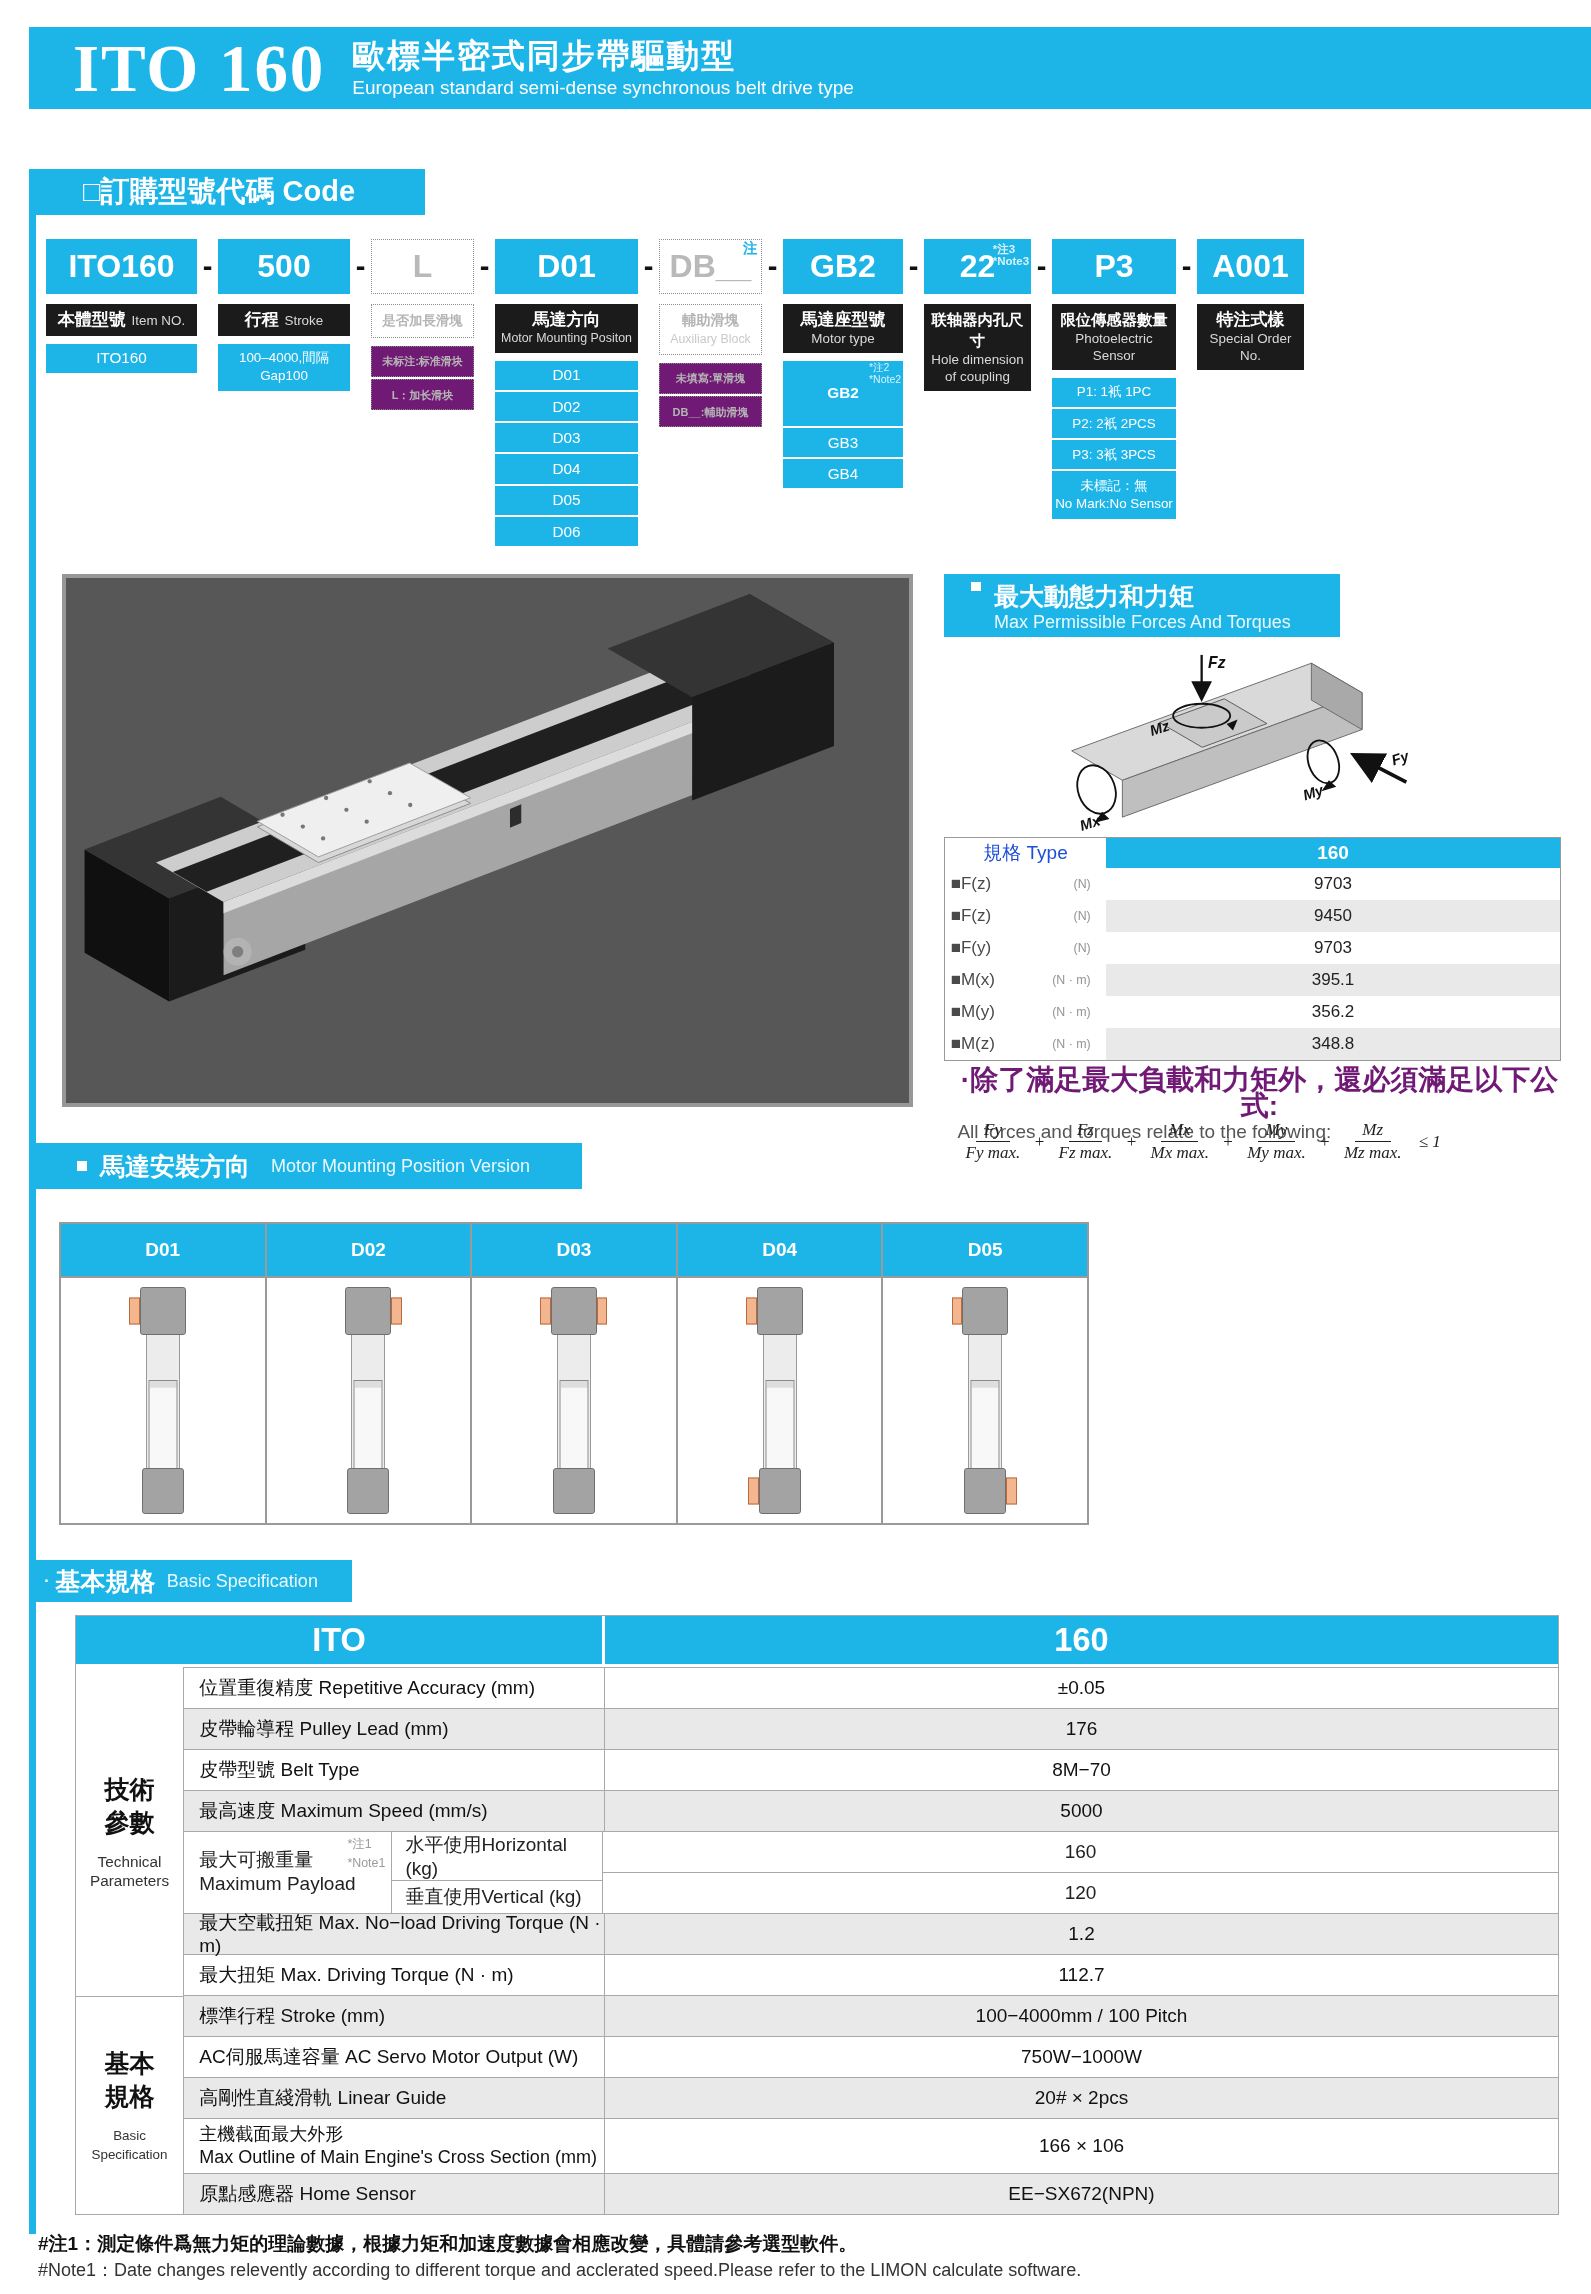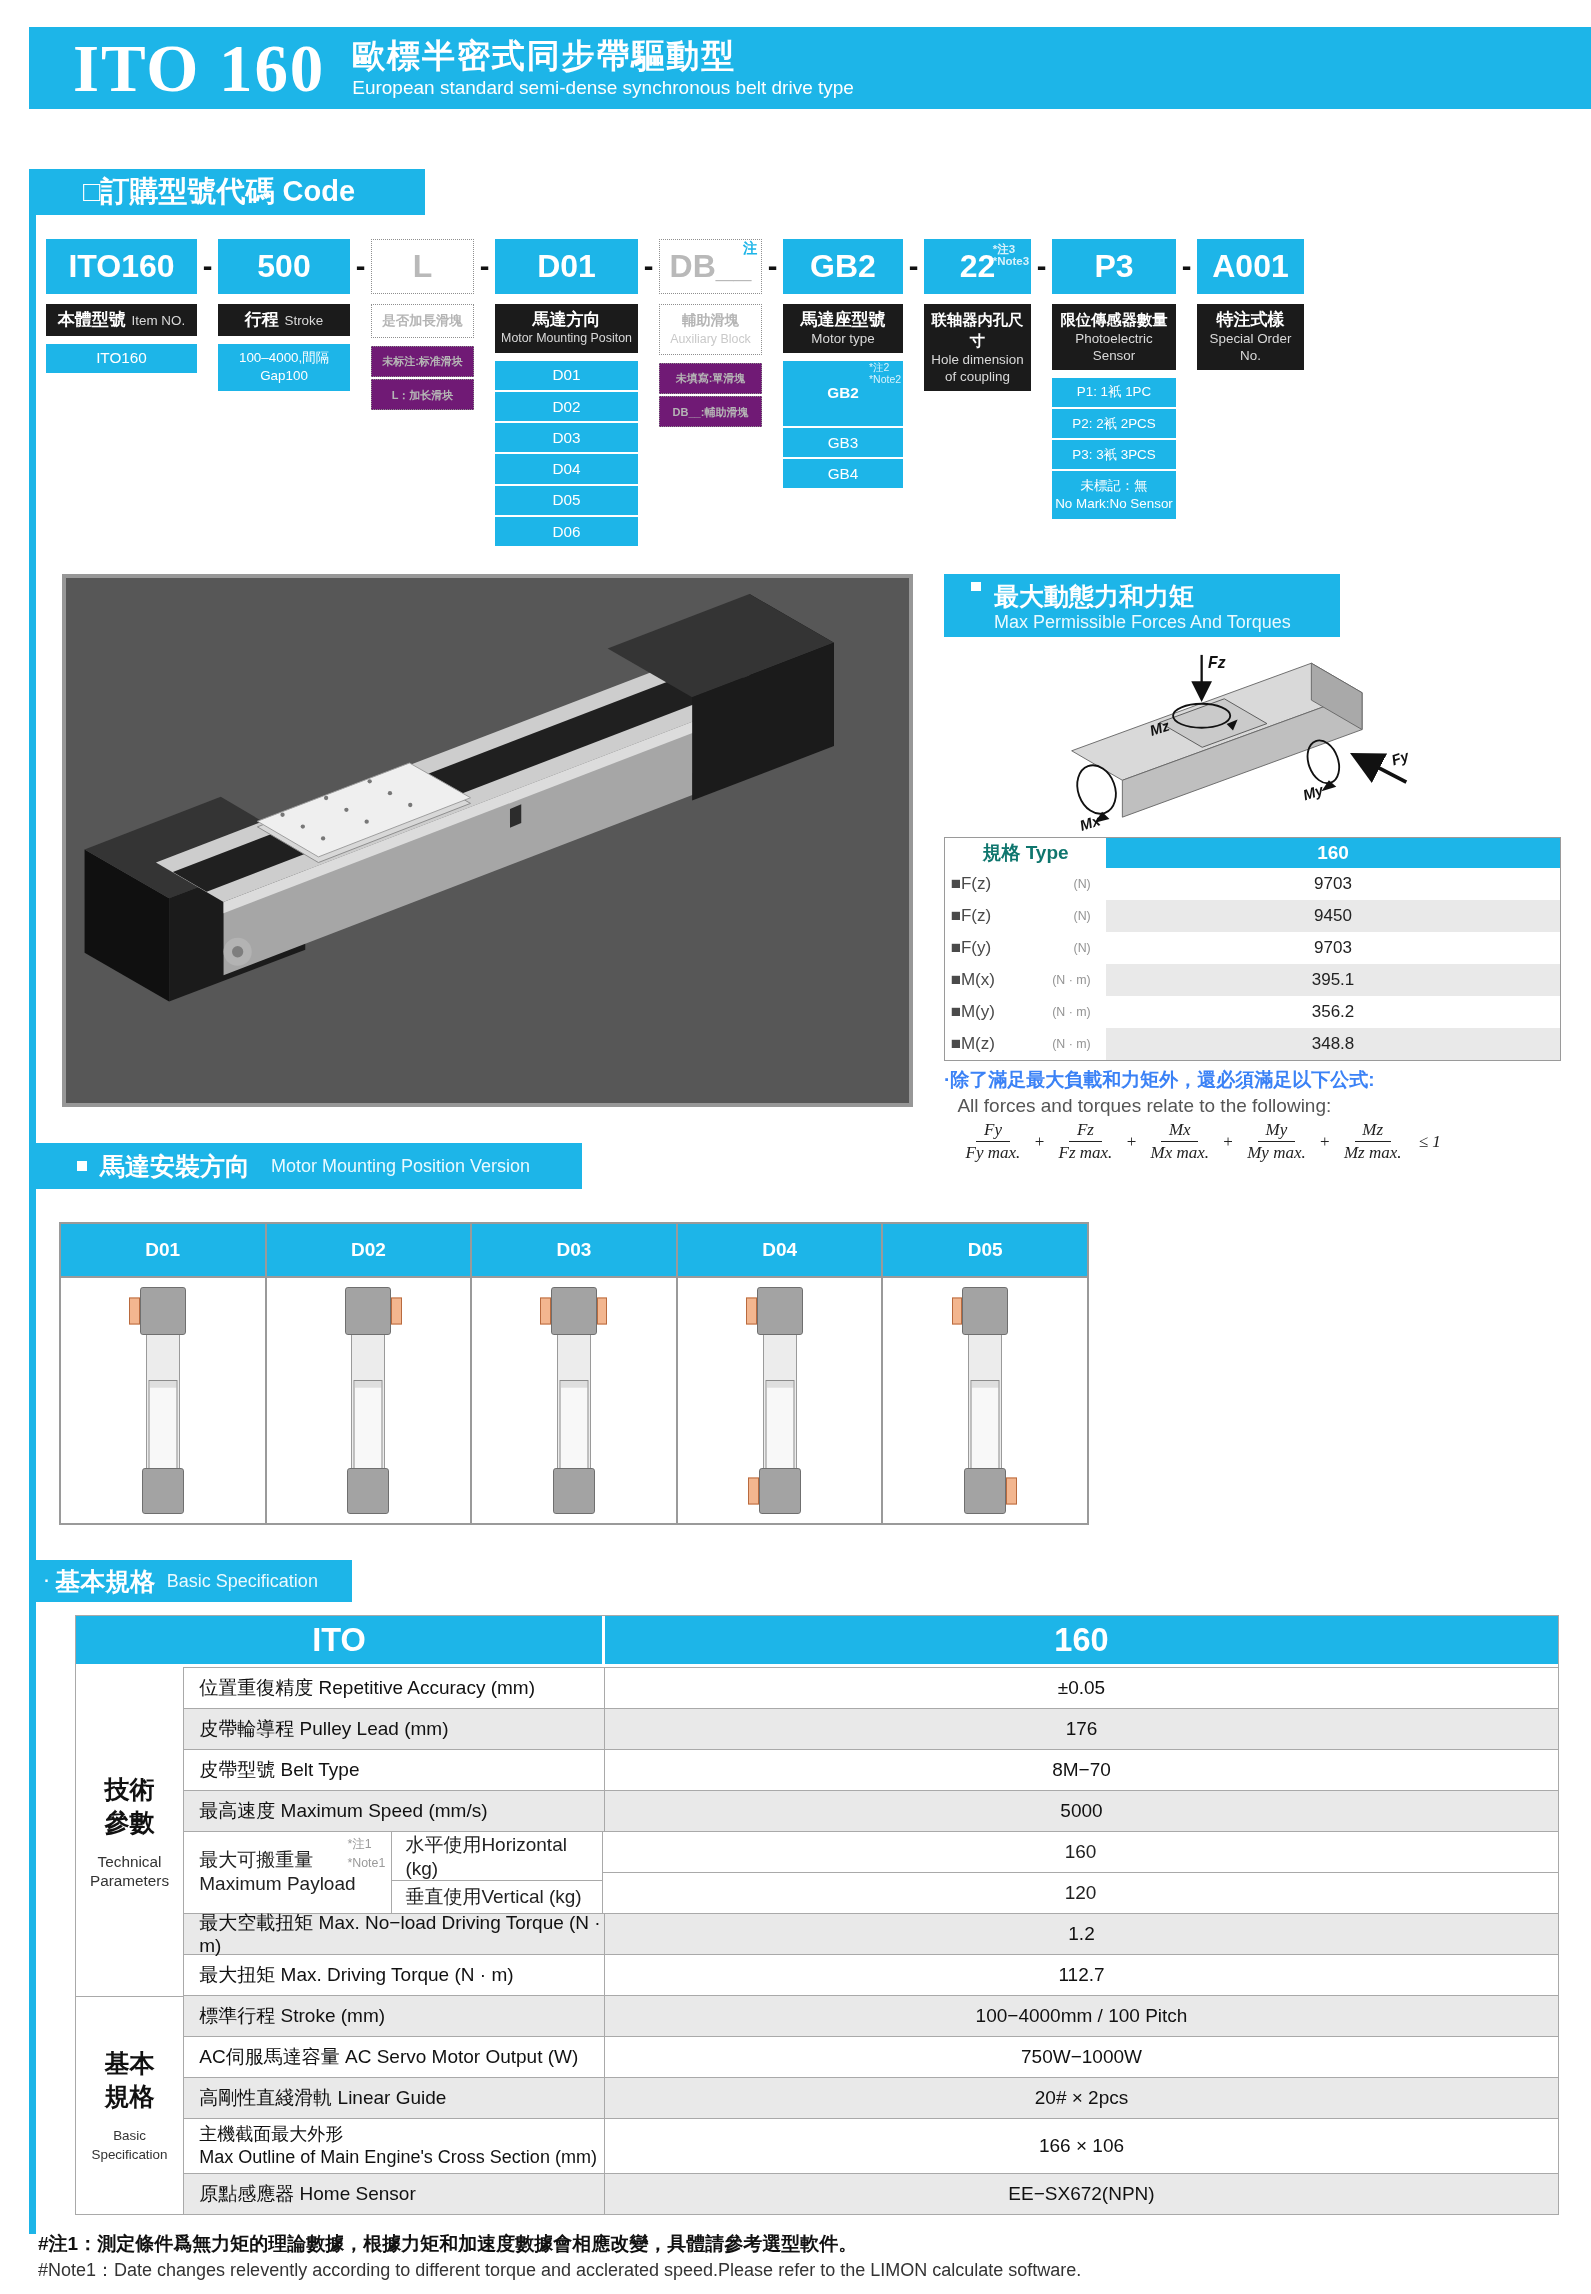--- a/index.html
+++ b/index.html
@@ -64,32 +64,32 @@
 
   
   .forces-bar { left:944px; top:574px; width:396px; height:63px; align-items:flex-start; padding-top:7.6px; }
   .forces-bar .tt { display:flex; flex-direction:column; }
   .forces-bar .tz { font-size:25px; font-weight:bold; line-height:29px; }
   .forces-bar .te { font-size:18px; line-height:22px; color:#eafaff;text-align:right; }
   .fdiag { left:956px; top:642px; width:554px; height:189px; }
   .ftable { left:944px; top:837px; width:617px; border:1px solid #9a9a9a; background:#fff; }
   .ftable .fh { display:flex; height:30px; }
   .ftable .fh .fhl { width:161px; display:flex; align-items:center; justify-content:center;
-                     font-size:19px; font-weight:bold; color:#0f766e; }
+                     font-size:19px; font-weight:normal; color:#1d4ed8; }
   .ftable .fh .fhv { flex:1; background:#1db5e8; color:#fff; font-size:19px; font-weight:bold;
                      display:flex; align-items:center; justify-content:center; }
   .frow { display:flex; height:32px; }
   .frow .fname { width:161px; display:flex; align-items:center; padding-left:5.7px;
                  font-size:17px; color:#4a4a4a; }
   .frow .funit { margin-left:auto; padding-right:15.3px; font-size:12.4px; color:#949494; }
   .frow .fval { flex:1; display:flex; align-items:center; justify-content:center;
                 font-size:17px; color:#222; }
   .frow.alt .fval { background:#e9e9e9; }
   .fnote { left:944px; top:1067px; width:631px; }
-  .fnote .nz { font-size:19px; font-weight:bold; color:#3b82f6; line-height:26px; }
+  .fnote .nz { font-size:28px; font-weight:bold; color:#701a75; line-height:26px;text-align:center; }
   .fnote .ne { font-size:19px; color:#555; line-height:25px; padding-left:13.4px; }
   .formula { left:958px; top:1120px; display:flex; align-items:center;
              font-family:"Liberation Serif", serif; font-style:italic; font-size:17px; color:#222; }
   .frac { display:inline-flex; flex-direction:column; align-items:center; }
   .frac .num { padding:0 7.6px 1px; border-bottom:1.4px solid #222; }
   .frac .den { padding:1px 7.6px 0; }
   .fplus { margin:0 6.7px; font-style:normal; }
   .fsuffix { margin-left:9.6px; }
 
   

